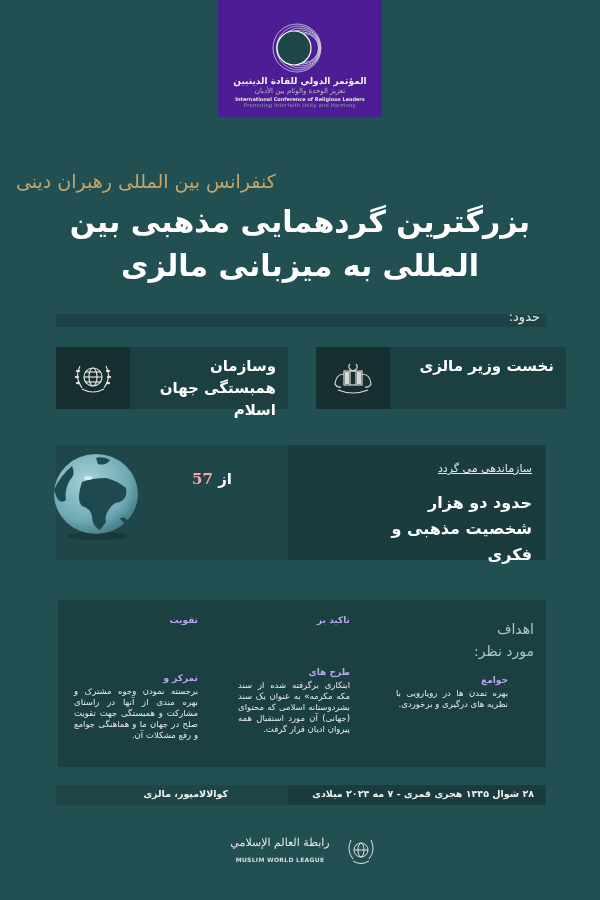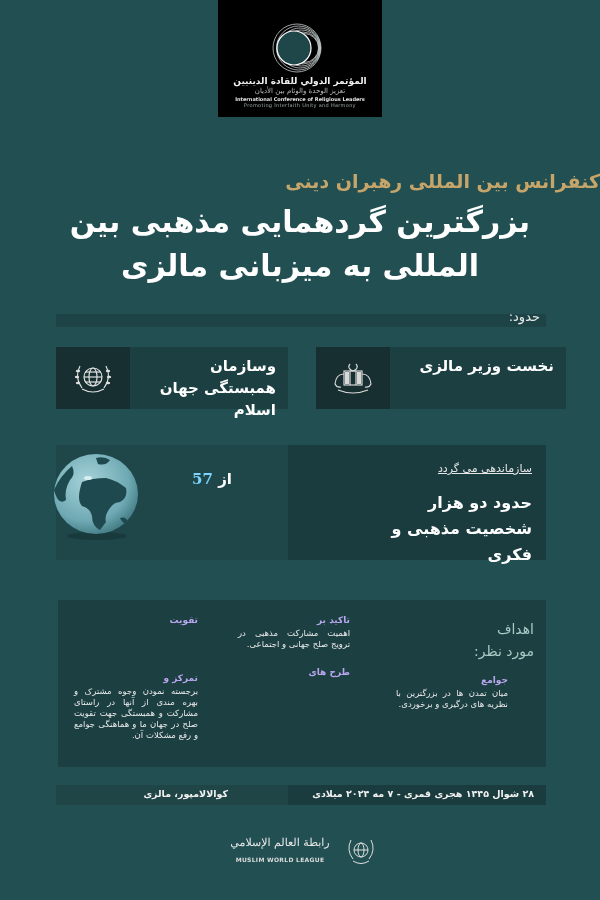--- a/index.html
+++ b/index.html
@@ -9,21 +9,21 @@
     font-family: "DejaVu Sans", sans-serif;
     color: #ffffff;
     position: relative;
     overflow: hidden;
   }
   .abs { position: absolute; }
 
   
   .logo-box {
     left: 218px; top: 0; width: 164px; height: 117px;
-    background: #000000;
+    background: #4c1d95;
   }
   .logo-ring { left: 53px; top: 22px; width: 52px; height: 52px; }
   .logo-ar1 {
     left: 0; right: 0; top: 76px; text-align: center;
     font-size: 9px; font-weight: bold; color: #f2f2f2; direction: rtl;
   }
   .logo-ar2 {
     left: 0; right: 0; top: 87px; text-align: center;
     font-size: 7px; color: #bcbcbc; direction: rtl;
   }
@@ -31,22 +31,22 @@
     left: 0; right: 0; top: 96px; text-align: center;
     font-size: 5px; font-weight: bold; color: #e6e6e6; white-space: nowrap;
   }
   .logo-en2 {
     left: 0; right: 0; top: 102px; text-align: center;
     font-size: 5px; color: #9aa9a9; white-space: nowrap; letter-spacing: .3px;
   }
 
   
   .subtitle {
-    left: 8px; right: 0; top: 170px; text-align: right;
-    font-size: 19px; color: #c6a56a; font-weight: bold; direction: rtl;
+    left: 16px; right: 0; top: 170px; text-align: left;
+    font-size: 19px; color: #c6a56a; font-weight: normal; direction: rtl;
   }
   .title {
     left: 20px; right: 20px; top: 200px; text-align: center;
     font-size: 30px; line-height: 44px; color: #ffffff; font-weight: bold; direction: rtl;
   }
 
   
   .by-strip {
     left: 56px; top: 314px; width: 490px; height: 13px;
     background: #1d4346;
@@ -77,21 +77,21 @@
   }
   .stats-right {
     left: 288px; top: 445px; width: 258px; height: 115px;
     background: #1b3c3f;
   }
   .globe { left: 52px; top: 452px; width: 90px; height: 90px; }
   .count-block {
     left: 150px; top: 470px; width: 82px; text-align: right; direction: rtl;
   }
   .count-head { font-size: 15px; font-weight: bold; color: #ffffff; }
-  .count-num { color: #7dd3fc; font-family: "DejaVu Serif", serif; }
+  .count-num { color: #fca5a5; font-family: "DejaVu Serif", serif; }
   .count-body { font-size: 9.5px; line-height: 14px; color: #e3e3e3; }
   .organize {
     right: 68px; top: 462px; font-size: 11px; color: #e6e6e6; direction: rtl; text-decoration: underline;
   }
   .persons {
     right: 68px; top: 490px; font-size: 16px; line-height: 26px;
     font-weight: bold; color: #ffffff; direction: rtl; text-align: right;
   }
 
   
@@ -244,30 +244,30 @@
 <div class="abs persons" style="width:170px;">حدود دو هزار شخصیت مذهبی و فکری</div>
 
 <div class="abs goals"></div>
 <div class="abs goals-head">
   <div>اهداف</div>
   <div>مورد نظر:</div>
 </div>
 
 <div class="abs goal-block" style="left:396px; top:675px; width:112px;">
   <div class="goal-title">جوامع</div>
-  <div class="goal-text">میان تمدن ها در بزرگترین با نظریه های درگیری و برخوردی.</div>
+  <div class="goal-text">بهره تمدن ها در رویارویی با نظریه های درگیری و برخوردی.</div>
 </div>
 
 <div class="abs goal-block" style="left:238px; top:615px; width:112px;">
   <div class="goal-title">تاکید بر</div>
-  <div class="goal-text">اهمیت مشارکت مذهبی در ترویج صلح جهانی و اجتماعی.</div>
 </div>
 
 <div class="abs goal-block" style="left:238px; top:667px; width:112px;">
   <div class="goal-title">طرح های</div>
+  <div class="goal-text">ابتکاری برگرفته شده از سند مکه مکرمه» به عنوان یک سند بشردوستانه اسلامی که محتوای (جهانی) آن مورد استقبال همه پیروان ادیان قرار گرفت.</div>
 </div>
 
 <div class="abs goal-block" style="left:74px; top:615px; width:124px;">
   <div class="goal-title">تقویت</div>
 </div>
 
 <div class="abs goal-block" style="left:74px; top:673px; width:124px;">
   <div class="goal-title">تمرکز و</div>
   <div class="goal-text">برجسته نمودن وجوه مشترک و بهره مندی از آنها در راستای مشارکت و همبستگی جهت تقویت صلح در جهان ما و هماهنگی جوامع و رفع مشکلات آن.</div>
 </div>

